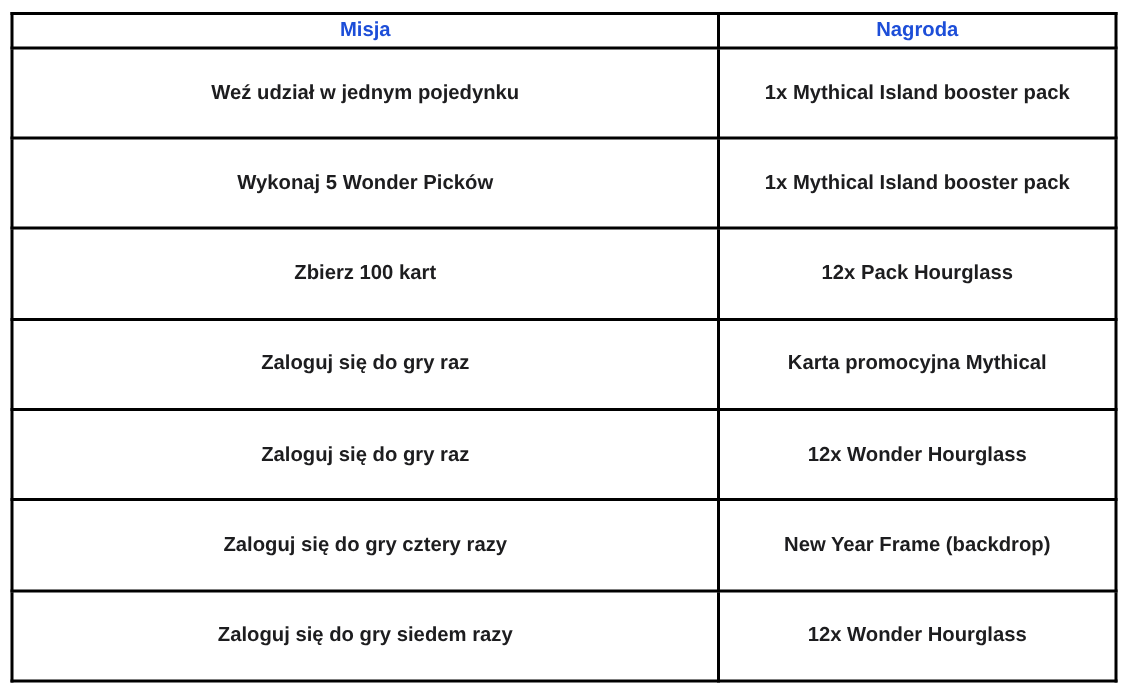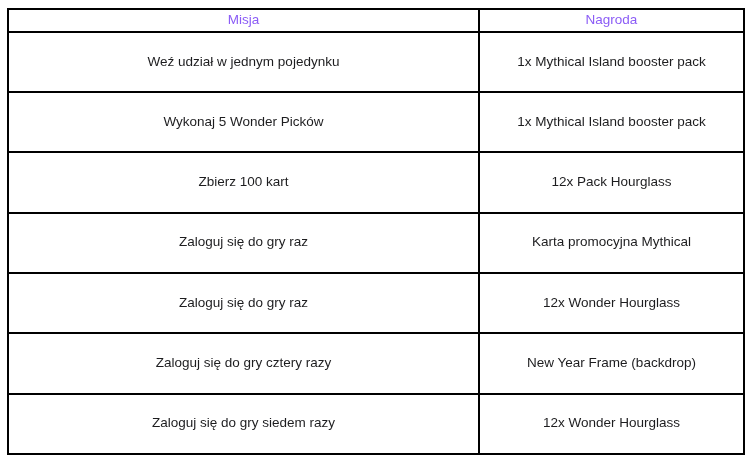--- a/index.html
+++ b/index.html
@@ -28,24 +28,25 @@
   table.mission-table th,
   table.mission-table td {
     border: 2px solid #000000;
     text-align: center;
     vertical-align: middle;
     padding: 2px 8px;
     font-size: 13.5px;
     color: #1d1d1f;
     line-height: 1.25;
     overflow: hidden;
+    font-weight: bold;
   }
   table.mission-table th {
-    font-weight: normal;
-    color: #8b5cf6;
+    font-weight: bold;
+    color: #1d4ed8;
     font-size: 13.5px;
   }
   col.col-mission { width: 471px; }
   col.col-reward  { width: 265px; }
 </style>
 </head>
 <body>
 
 <div class="page">
   <table class="mission-table">

